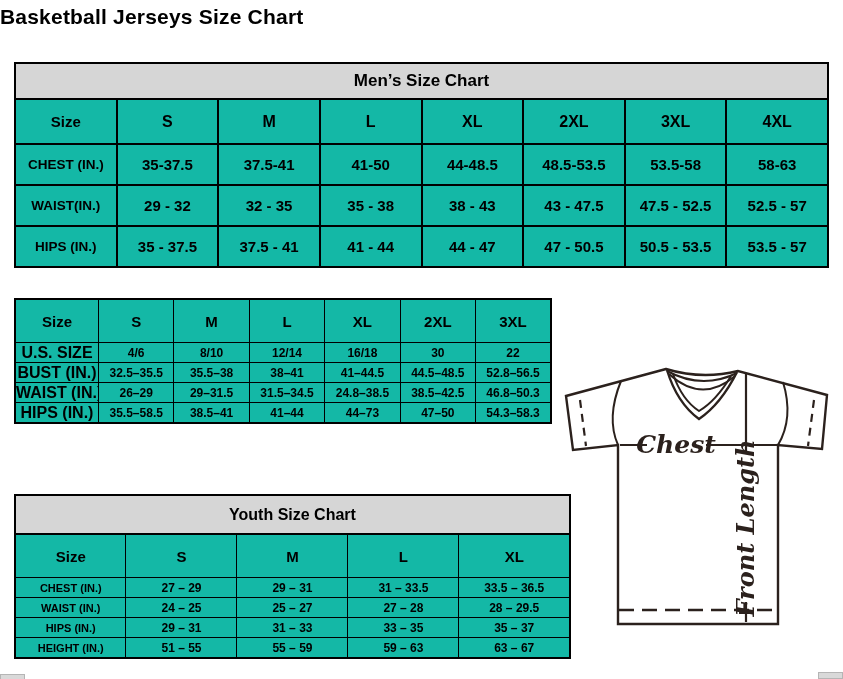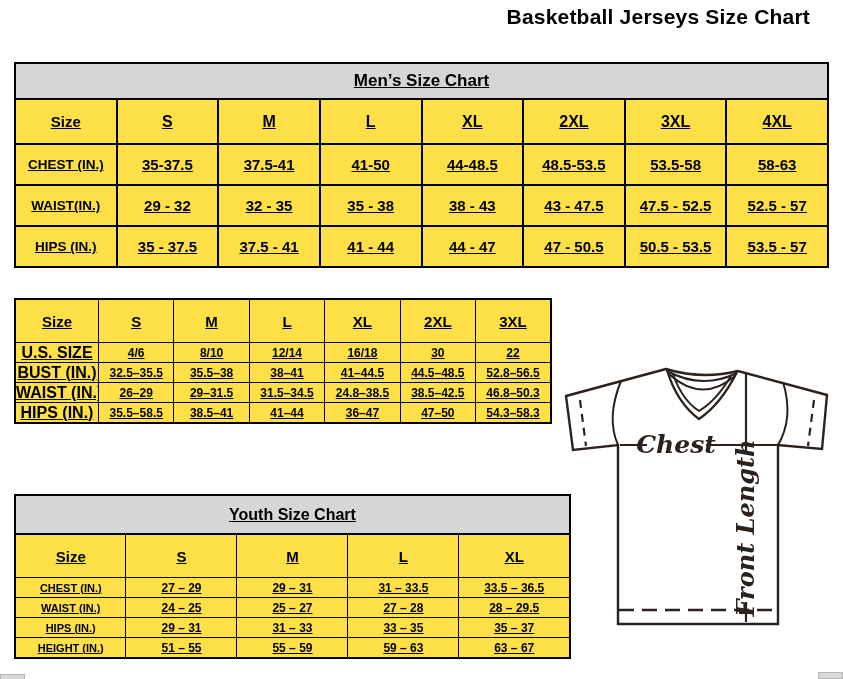--- a/index.html
+++ b/index.html
@@ -2,28 +2,28 @@
 <html><head>
 <meta charset="utf-8">
 <style>
   html,body{margin:0;padding:0;}
   body{
     width:843px;height:679px;background:#ffffff;position:relative;
     font-family:"Liberation Sans",sans-serif;color:#000;overflow:hidden;
   }
   .page-title{
     position:absolute;top:5px;left:0;width:810px;margin:0;
-    text-align:right;font-size:21px;font-weight:bold;letter-spacing:0.2px;
+    text-align:left;font-size:21px;font-weight:bold;letter-spacing:0.2px;
   }
   .tablewrap{position:absolute;}
   #men-host{left:14px;top:62px;width:815px;}
   #women-host{left:14px;top:298px;width:538px;}
   #youth-host{left:14px;top:494px;width:557px;}
 
-  table{border-collapse:collapse;width:100%;table-layout:fixed;background:#fde047;text-decoration:underline;}
+  table{border-collapse:collapse;width:100%;table-layout:fixed;background:#14b8a6;}
   td{
     border:1px solid #000;text-align:center;vertical-align:middle;
     padding:0;white-space:nowrap;overflow:hidden;font-weight:bold;
   }
   tr.band td{background:#d6d6d6;}
 
   
   .men td{border-width:2px;}
   .men tr.band td{height:34px;font-size:17px;}
   .men tr.sizerow td{height:43px;font-size:16px;}
@@ -140,21 +140,21 @@
           <td>31.5–34.5</td>
           <td>24.8–38.5</td>
           <td>38.5–42.5</td>
           <td>46.8–50.3</td>
         </tr>
         <tr class="datarow">
           <td>HIPS (IN.)</td>
           <td>35.5–58.5</td>
           <td>38.5–41</td>
           <td>41–44</td>
-          <td>36–47</td>
+          <td>44–73</td>
           <td>47–50</td>
           <td>54.3–58.3</td>
         </tr>
       </tbody>
     </table>
   </div>
 <div id="youth-host" class="tablewrap">
     <table class="small youth">
       <tbody>
         <tr class="band">

